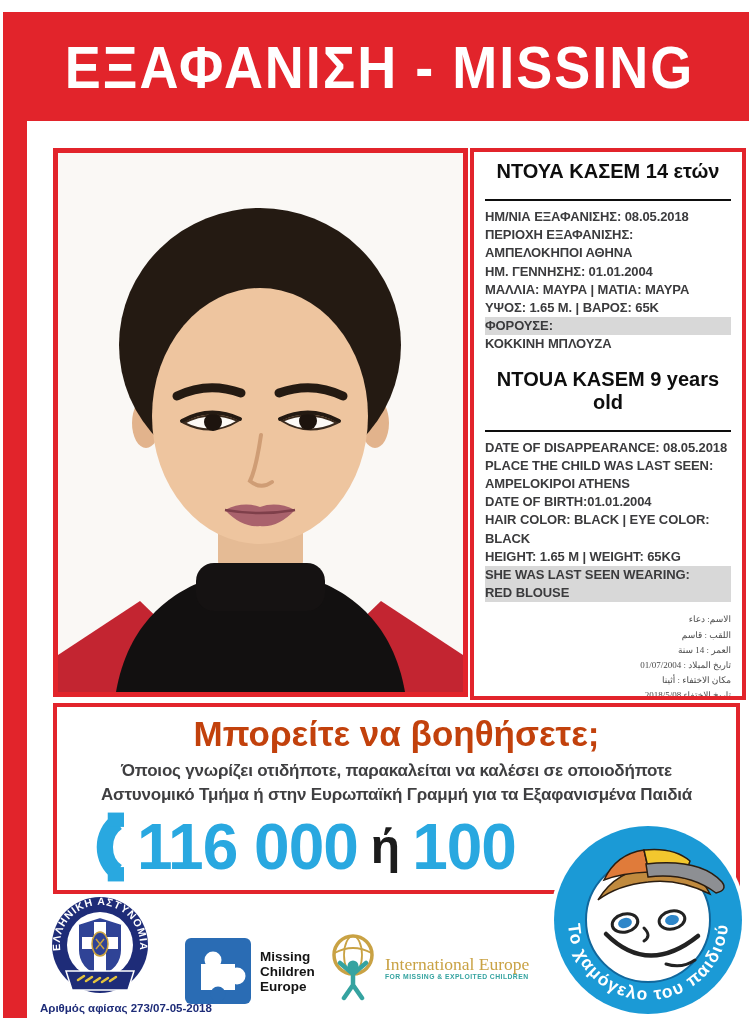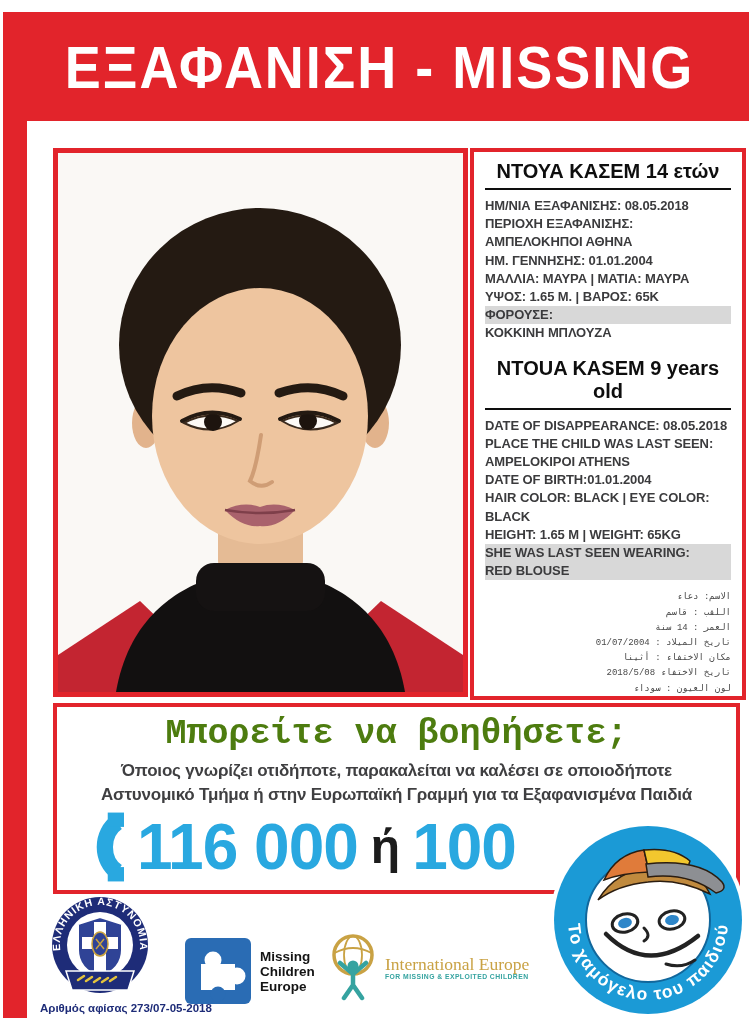--- a/index.html
+++ b/index.html
@@ -13,31 +13,31 @@
   .banner h1{margin:0;color:#fff;font-size:54px;font-weight:bold;letter-spacing:2px;
              transform:scaleY(1.08);white-space:nowrap;}
   
   .photo-frame{position:absolute;left:53px;top:148px;width:415px;height:549px;
                border:5px solid #e2242b;box-sizing:border-box;background:#faf8f5;overflow:hidden;}
   .photo-frame svg{display:block;width:100%;height:100%;}
   
   .info-box{position:absolute;left:470px;top:148px;width:276px;height:552px;
             border:4px solid #e2242b;box-sizing:border-box;padding:8px 11px;overflow:hidden;}
   .info-sec h2{margin:0 0 7px 0;font-size:20px;font-weight:bold;color:#0e0e0e;text-align:center;
-               border-bottom:2.5px solid #0e0e0e;padding-bottom:5px;letter-spacing:0;}
+               border-bottom:2.5px solid #0e0e0e;padding-bottom:16px;letter-spacing:0;}
   .line{font-size:13px;font-weight:bold;color:#3b3b3d;line-height:18.2px;letter-spacing:-0.1px;}
   .hl{background:#d8d8d8;}
   .sec-en{margin-top:14px;}
   .sec-ar{margin-top:10px;direction:rtl;text-align:right;}
-  .sec-ar .line{font-family:Liberation Mono, monospace;font-size:9px;font-weight:normal;
+  .sec-ar .line{font-family:Liberation Serif, serif;font-size:9px;font-weight:normal;
                 color:#4a4a4a;line-height:15.2px;letter-spacing:0;}
   
   .help-box{position:absolute;left:53px;top:703px;width:687px;height:191px;
             border:4px solid #e2242b;box-sizing:border-box;text-align:center;}
-  .help-title{margin:7px 0 0 0;color:#4d7c0f;font-size:35px;font-weight:bold;font-family:Liberation Mono, monospace;}
+  .help-title{margin:7px 0 0 0;color:#c2410c;font-size:35px;font-weight:bold;}
   .help-body{margin:5px auto 0;width:612px;font-size:17px;font-weight:bold;color:#3f3f41;
              line-height:24px;letter-spacing:-0.2px;}
   .phone-row{display:flex;align-items:center;justify-content:flex-start;
              padding-left:23px;margin-top:4px;gap:13px;}
   .phone-icon{width:44px;height:72px;flex:0 0 auto;}
   .ph{font-size:64px;font-weight:bold;letter-spacing:-1px;line-height:70px;}
   .ph.blue{color:#29a8e0;}
   .ph.dark{color:#1c1c1c;font-size:48px;}
   
   .smile-logo{position:absolute;left:548px;top:820px;width:200px;height:200px;}

